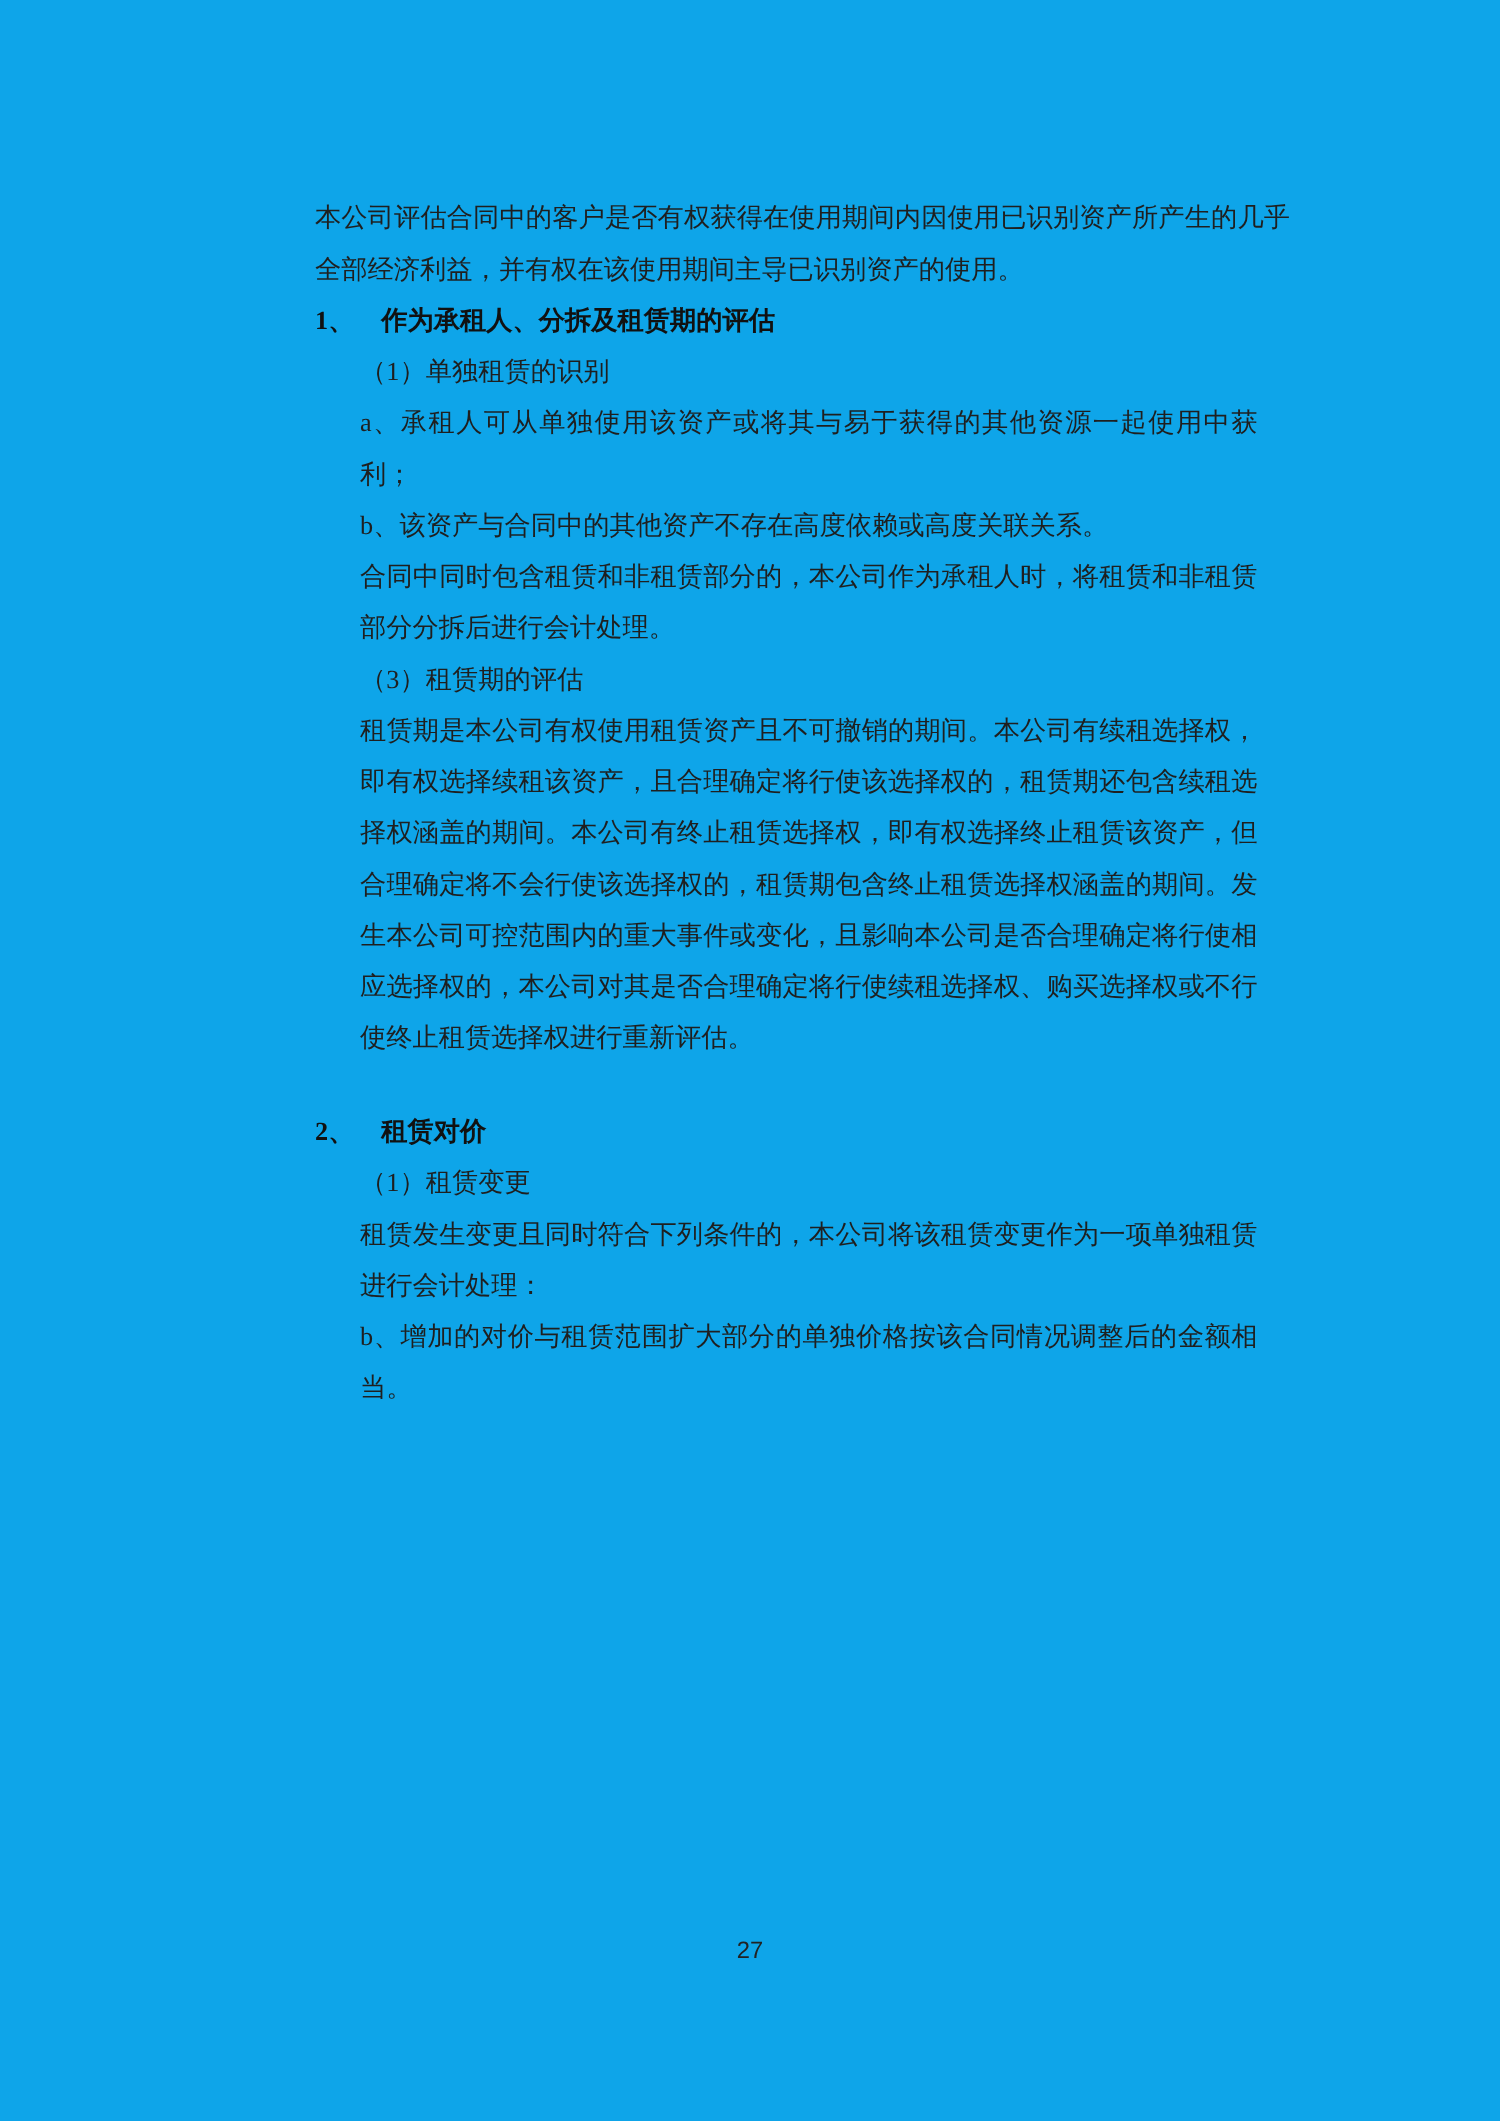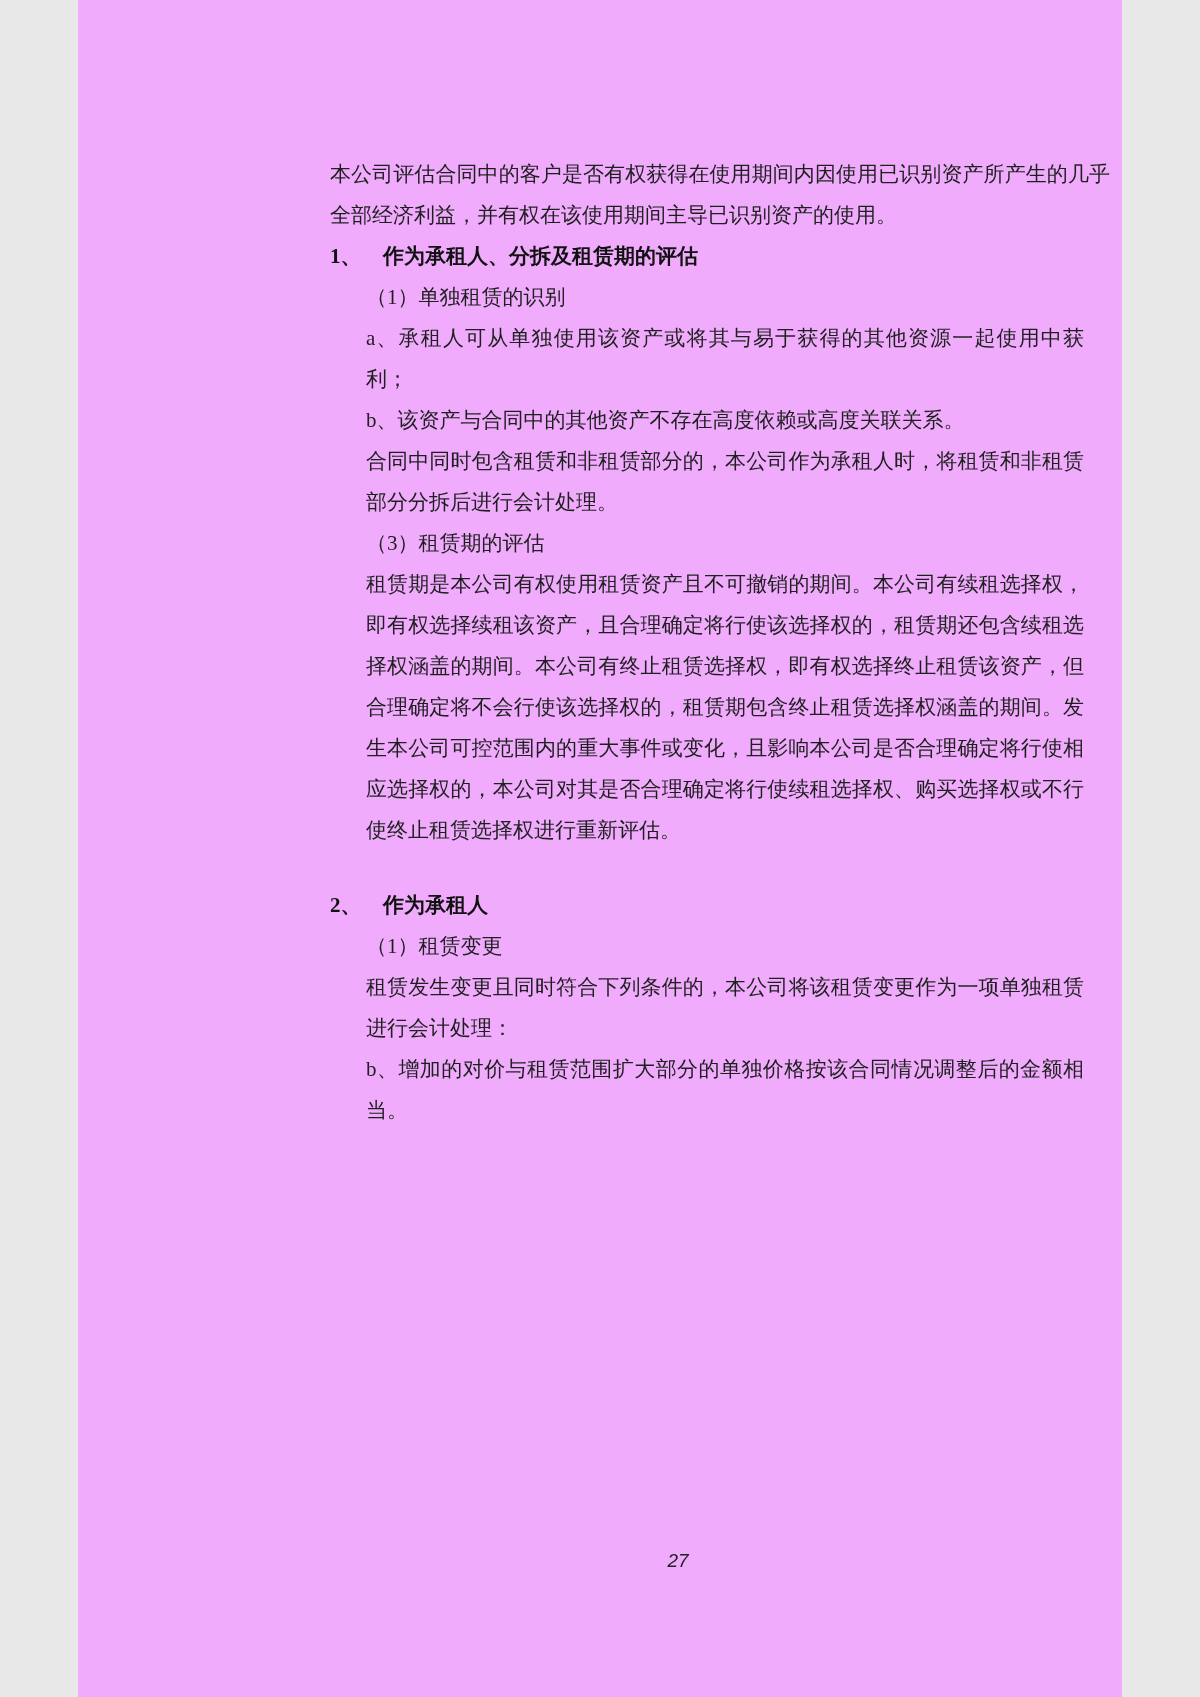--- a/index.html
+++ b/index.html
@@ -2,24 +2,24 @@
 <html lang="zh"><head>
 <meta charset="utf-8">
 <style>
   html, body {
     margin: 0;
     padding: 0;
     background: #e8e8e8;
   }
   .page {
     position: relative;
-    width: 1044px;
+    width: 1200px;
     height: 1697px;
     margin: 0 auto;
-    background: #f0abfc;
+    background: #0ea5e9;
     color: #1f1f1f;
     font-family: "Liberation Serif", "DejaVu Serif", serif;
     font-size: 21px;
     line-height: 41px;
     overflow: hidden;
   }
   .content {
     position: absolute;
     top: 154px;
     left: 252px;
@@ -57,21 +57,20 @@
   .page-footer {
     position: absolute;
     top: 1549px;
     left: 0;
     width: 1200px;
     text-align: center;
     font-family: "Liberation Sans", "DejaVu Sans", sans-serif;
     font-size: 19px;
     line-height: 24px;
     color: #222222;
-    font-style: italic;
   }
 </style>
 </head>
 <body>
 
 <div class="page">
   <div class="content">
 
     <p class="intro">本公司评估合同中的客户是否有权获得在使用期间内因使用已识别资产所产生的几乎全部经济利益，并有权在该使用期间主导已识别资产的使用。</p>
 
@@ -86,21 +85,21 @@
       <p>b、该资产与合同中的其他资产不存在高度依赖或高度关联关系。</p>
       <p>合同中同时包含租赁和非租赁部分的，本公司作为承租人时，将租赁和非租赁部分分拆后进行会计处理。</p>
       <p>（3）租赁期的评估</p>
       <p>租赁期是本公司有权使用租赁资产且不可撤销的期间。本公司有续租选择权，即有权选择续租该资产，且合理确定将行使该选择权的，租赁期还包含续租选择权涵盖的期间。本公司有终止租赁选择权，即有权选择终止租赁该资产，但合理确定将不会行使该选择权的，租赁期包含终止租赁选择权涵盖的期间。发生本公司可控范围内的重大事件或变化，且影响本公司是否合理确定将行使相应选择权的，本公司对其是否合理确定将行使续租选择权、购买选择权或不行使终止租赁选择权进行重新评估。</p>
     </div>
 
     <div class="gap-before-s2"></div>
 
     <div class="section-heading">
       <span class="num">2、</span>
-      <span>作为承租人</span>
+      <span>租赁对价</span>
     </div>
 
     <div class="section-body">
       <p>（1）租赁变更</p>
       <p>租赁发生变更且同时符合下列条件的，本公司将该租赁变更作为一项单独租赁进行会计处理：</p>
       <p>b、增加的对价与租赁范围扩大部分的单独价格按该合同情况调整后的金额相当。</p>
     </div>
 
   </div>
 

